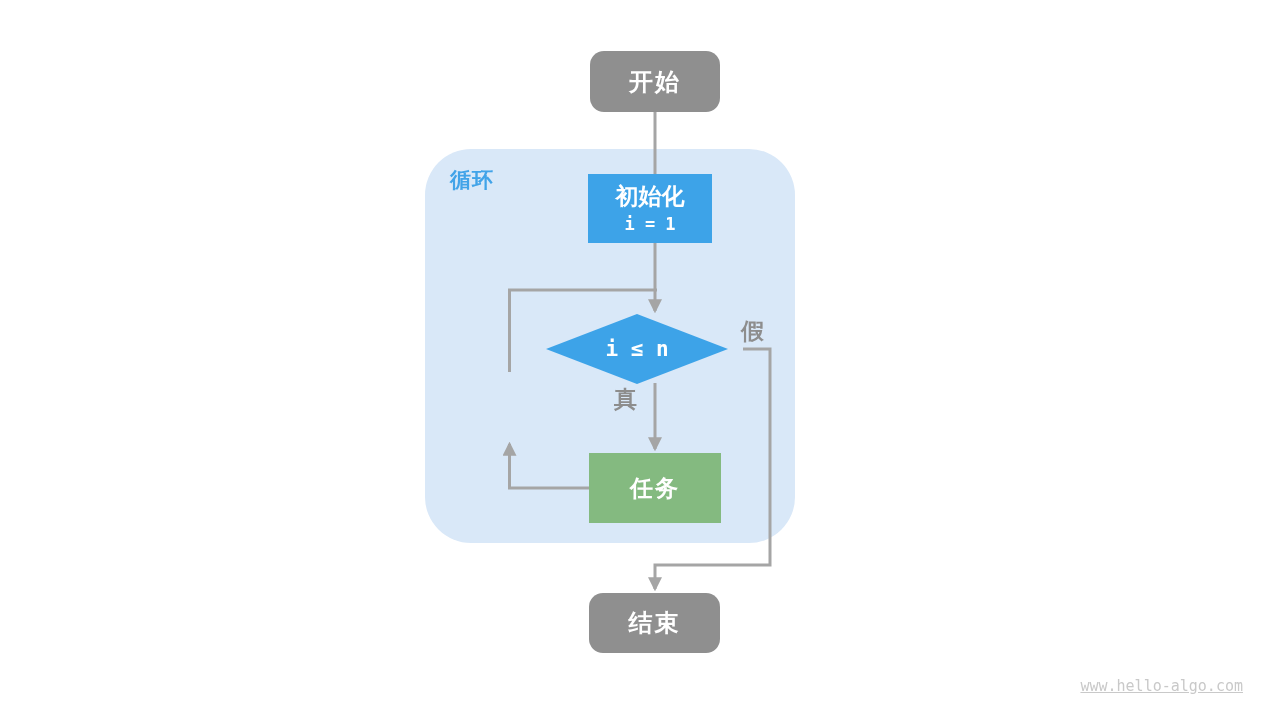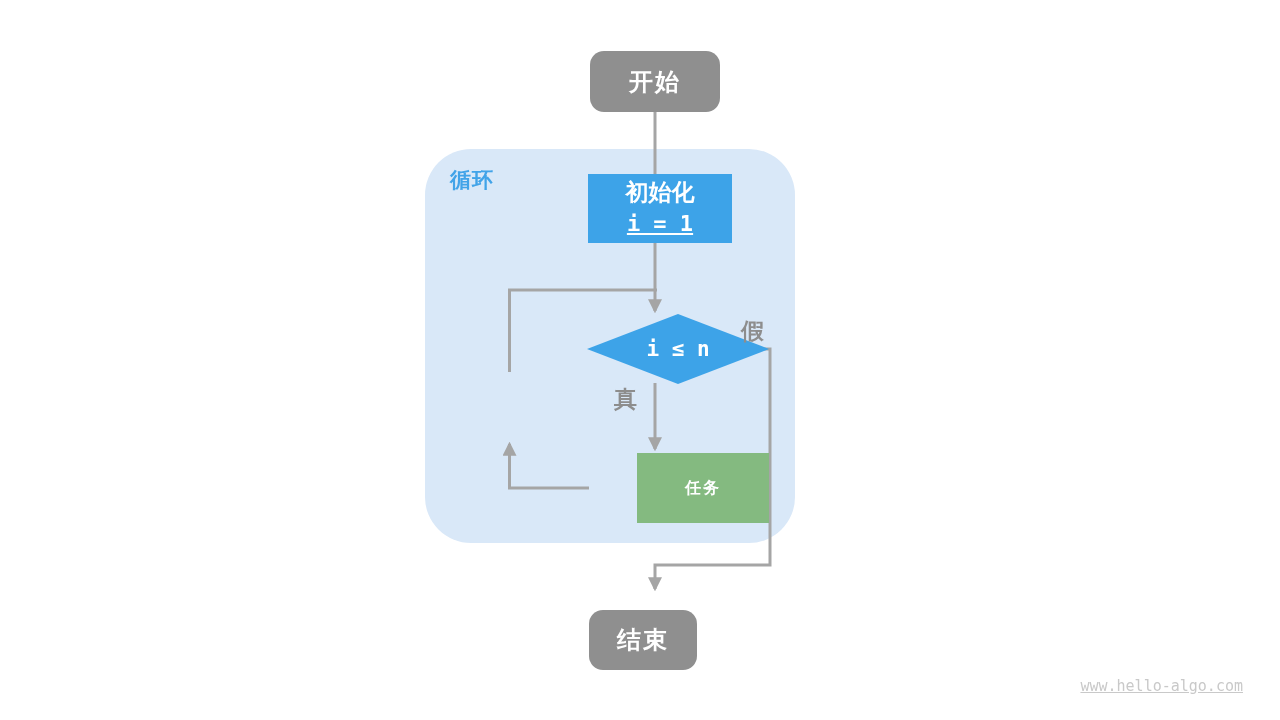--- a/index.html
+++ b/index.html
@@ -60,44 +60,42 @@
     text-align: center;
     box-sizing: border-box;
   }
   .node-terminal {
     background: var(--node-gray, #8f8f8f);
     border-radius: 14px;
     font-size: 24px;
     letter-spacing: 2px;
   }
   .node-start { left: 590px; top: 51px; width: 130px; height: 61px; }
-  .node-end   { left: 589px; top: 593px; width: 108px; height: 60px; margin-top: 17px; }
+  .node-end   { left: 589px; top: 593px; width: 131px; height: 60px; }
   .node-process {
     background: var(--node-blue, #3da3e8);
     font-size: 23px;
     line-height: 1.3;
   }
-  .node-init   { left: 588px; top: 174px; width: 144px; height: 69px; }
+  .node-init   { left: 588px; top: 174px; width: 124px; height: 69px; }
   .node-update { left: 443px; top: 372px; width: 133px; height: 68px; }
   .node-task {
     left: 589px; top: 453px; width: 132px; height: 70px;
     background: var(--node-green, #84ba80);
-    font-size: 16px;
+    font-size: 23px;
     letter-spacing: 2px;
-    margin-left: 48px;
   }
   .node-code {
     font-family: "DejaVu Sans Mono", "Liberation Mono", monospace;
-    font-size: 22px;
+    font-size: 17px;
     font-weight: bold;
     margin-top: 2px;
-    text-decoration: underline;
   }
   .node-diamond {
-    left: 587px; top: 314px; width: 182px; height: 70px;
+    left: 546px; top: 314px; width: 182px; height: 70px;
     background: var(--node-blue, #3da3e8);
     clip-path: polygon(50% 0, 100% 50%, 50% 100%, 0 50%);
     font-family: "DejaVu Sans Mono", "Liberation Mono", monospace;
     font-size: 21px;
   }
   .branch-label {
     position: absolute;
     font-size: 23px;
     font-weight: bold;
     color: var(--label-gray, #8d8d8d);

